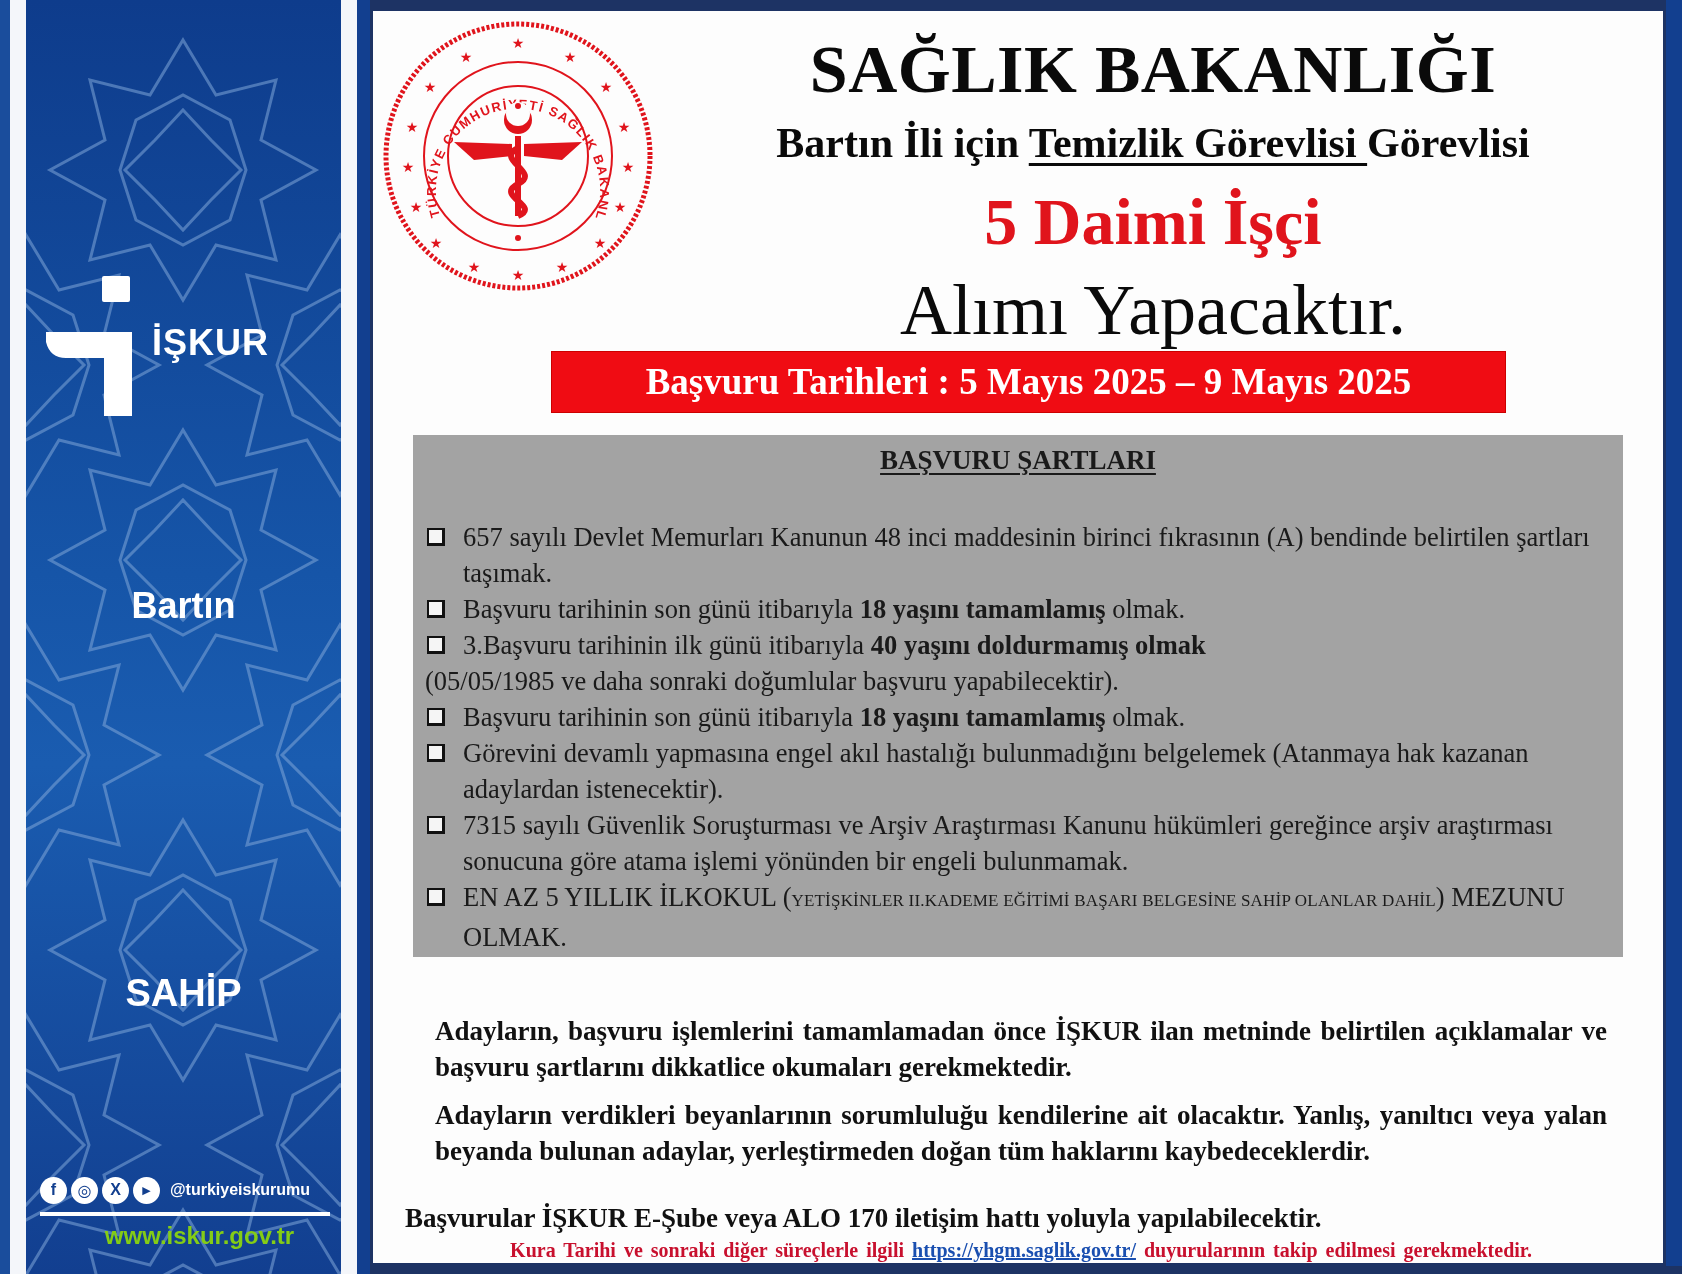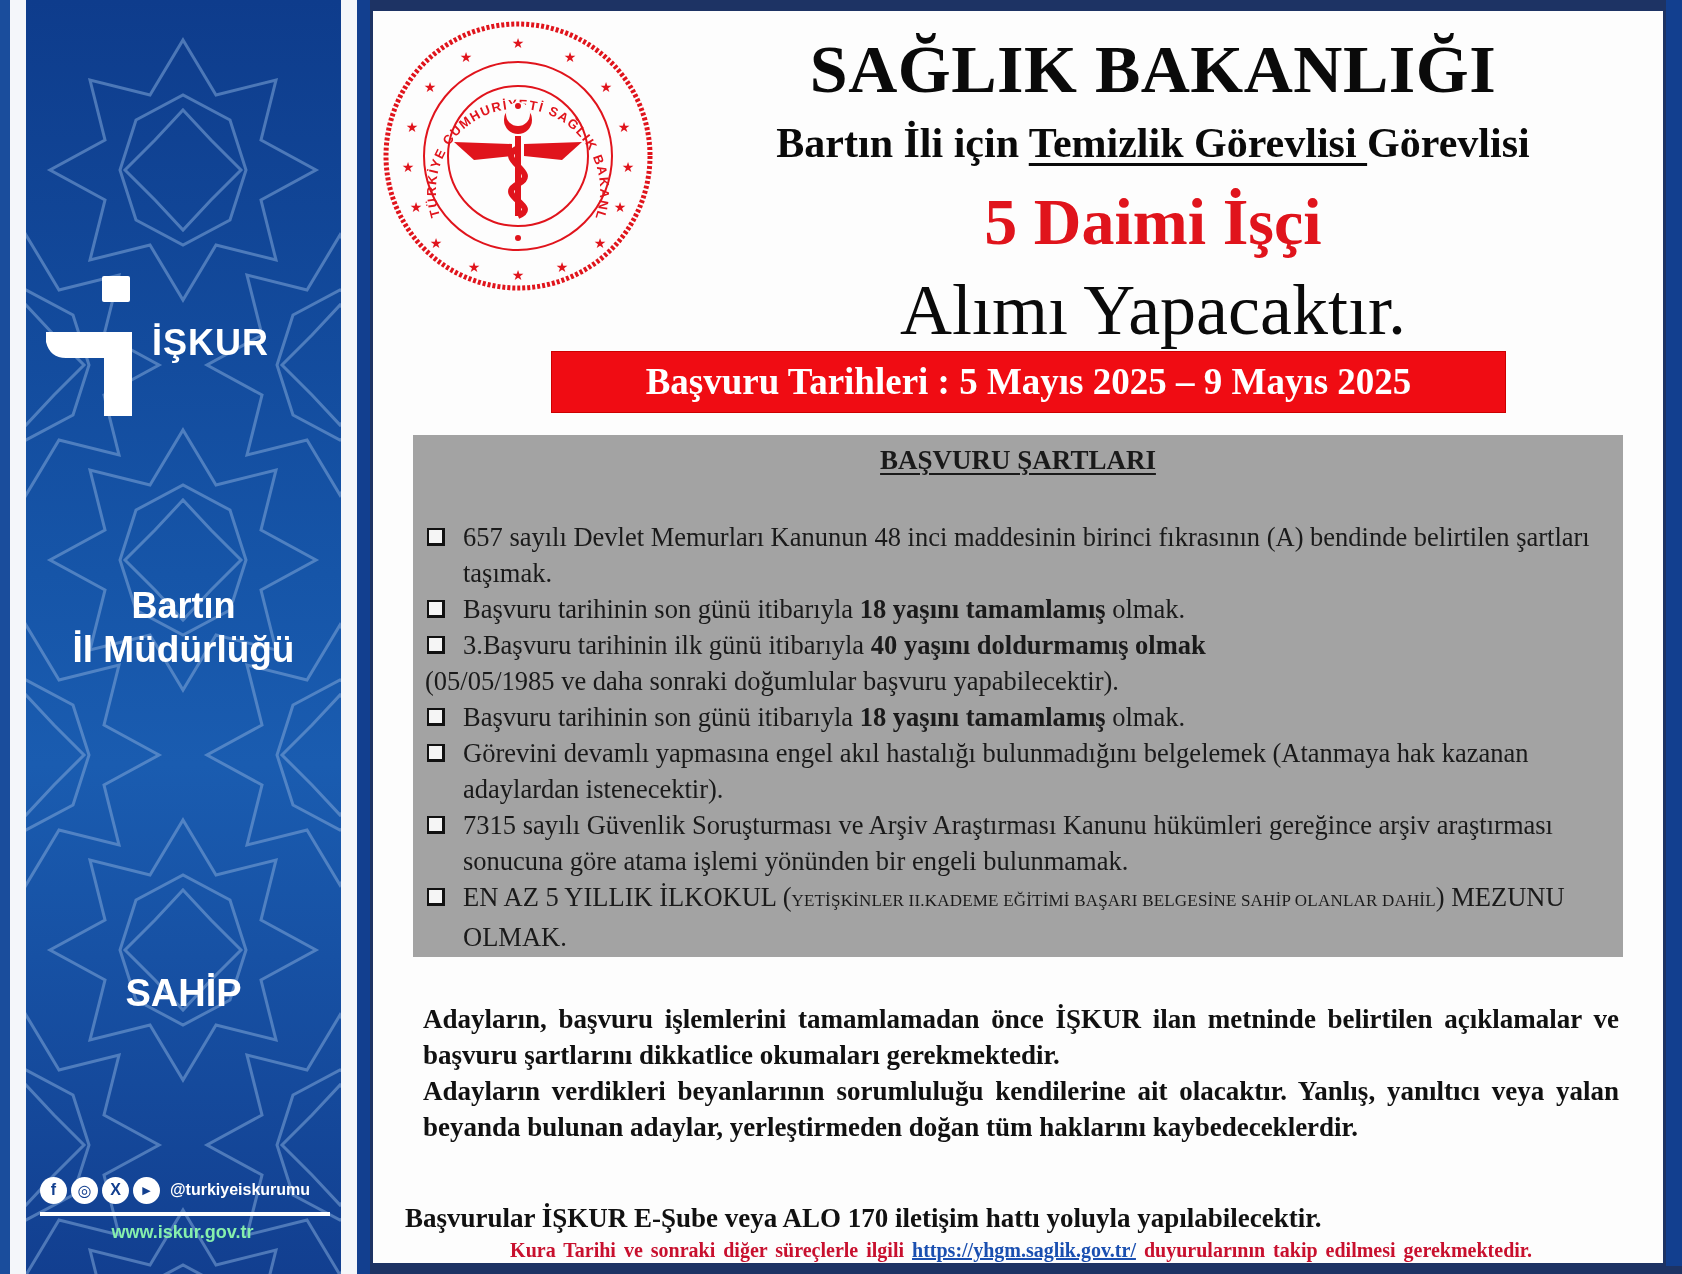--- a/index.html
+++ b/index.html
@@ -61,22 +61,22 @@
     width: 27px; height: 27px; border-radius: 50%; background: #fff;
     display: flex; align-items: center; justify-content: center; color: #123f8f;
     font-family: "Liberation Sans", "DejaVu Sans", sans-serif; font-weight: 700; font-size: 16px;
   }
   .social-handle {
     margin-left: 6px; color: #fff; font-family: "Liberation Sans", "DejaVu Sans", sans-serif;
     font-size: 16px; font-weight: 700;
   }
   .side-divider { position: absolute; left: 40px; top: 1212px; width: 290px; height: 4px; background: #fff; }
   .side-url {
-    position: absolute; left: 25px; top: 1222px; width: 315px; text-align: center; color: #86efac;
-    font-family: "Liberation Sans", "DejaVu Sans", sans-serif; font-weight: 700; font-size: 18px;
+    position: absolute; left: 42px; top: 1222px; width: 315px; text-align: center; color: #84cc16;
+    font-family: "Liberation Sans", "DejaVu Sans", sans-serif; font-weight: 700; font-size: 24px;
   }
 
   
   .doc {
     position: absolute; left: 370px; top: 8px; width: 1296px; height: 1258px;
     background: #fdfdfd; border: 3px solid #1d3364;
   }
   .doc-right-edge { position: absolute; left: 1666px; top: 0; width: 16px; height: 1274px; background: #123f8f; }
   .doc-top-edge { position: absolute; left: 370px; top: 0; width: 1312px; height: 8px; background: #1d3364; }
   .doc-bottom-edge { position: absolute; left: 370px; top: 1266px; width: 1312px; height: 8px; background: #1d3364; }
@@ -124,21 +124,21 @@
   .check-box {
     position: absolute; left: 2px; top: 9px; width: 18px; height: 18px;
     border: 2px solid #111; border-right-width: 3px; border-bottom-width: 3px; background: #f5f5f5;
   }
   .small-caps { font-size: 17px; letter-spacing: 0.2px; }
 
   .notice {
     position: absolute; left: 50px; top: 990px; width: 1196px;
     font-size: 27px; font-weight: 700; color: #111; line-height: 36px; text-align: justify;
   }
-  .notice p { margin: 0; }
+  .notice p { margin: 12px; }
   .apply-line {
     position: absolute; left: 0; top: 1192px; width: 1296px; text-align: left;
     font-size: 27px; font-weight: 700; color: #111; margin-left: 32px;
   }
   .kura-line {
     position: absolute; left: 0; top: 1228px; width: 1296px; text-align: center;
     font-size: 20px; font-weight: 700; color: #c8102e; word-spacing: 3px;
   }
   .kura-line a { color: #1a4fb0; text-decoration: underline; }
 </style>
@@ -172,21 +172,20 @@
         <path d="M0 0 H86 V84 H58 V26 H20 Q4 26 0 10 Z" fill="#fff"></path>
       </svg>
       <div class="iskur-word">İŞKUR</div>
     </div>
   </div>
   <div class="side-stripe-right"></div>
   <div class="side-outer-right"></div>
 
   <div class="office-block">
     <div class="office-city">Bartın</div>
-    <div class="office-dir">İl Müdürlüğü</div>
   </div>
 
   <div class="ilan-label">SAHİP</div>
 
   <div class="social-row">
     <span class="social-icon">f</span>
     <span class="social-icon">◎</span>
     <span class="social-icon">X</span>
     <span class="social-icon" style="font-size:11px;">▶</span>
     <span class="social-handle">@turkiyeiskurumu</span>

